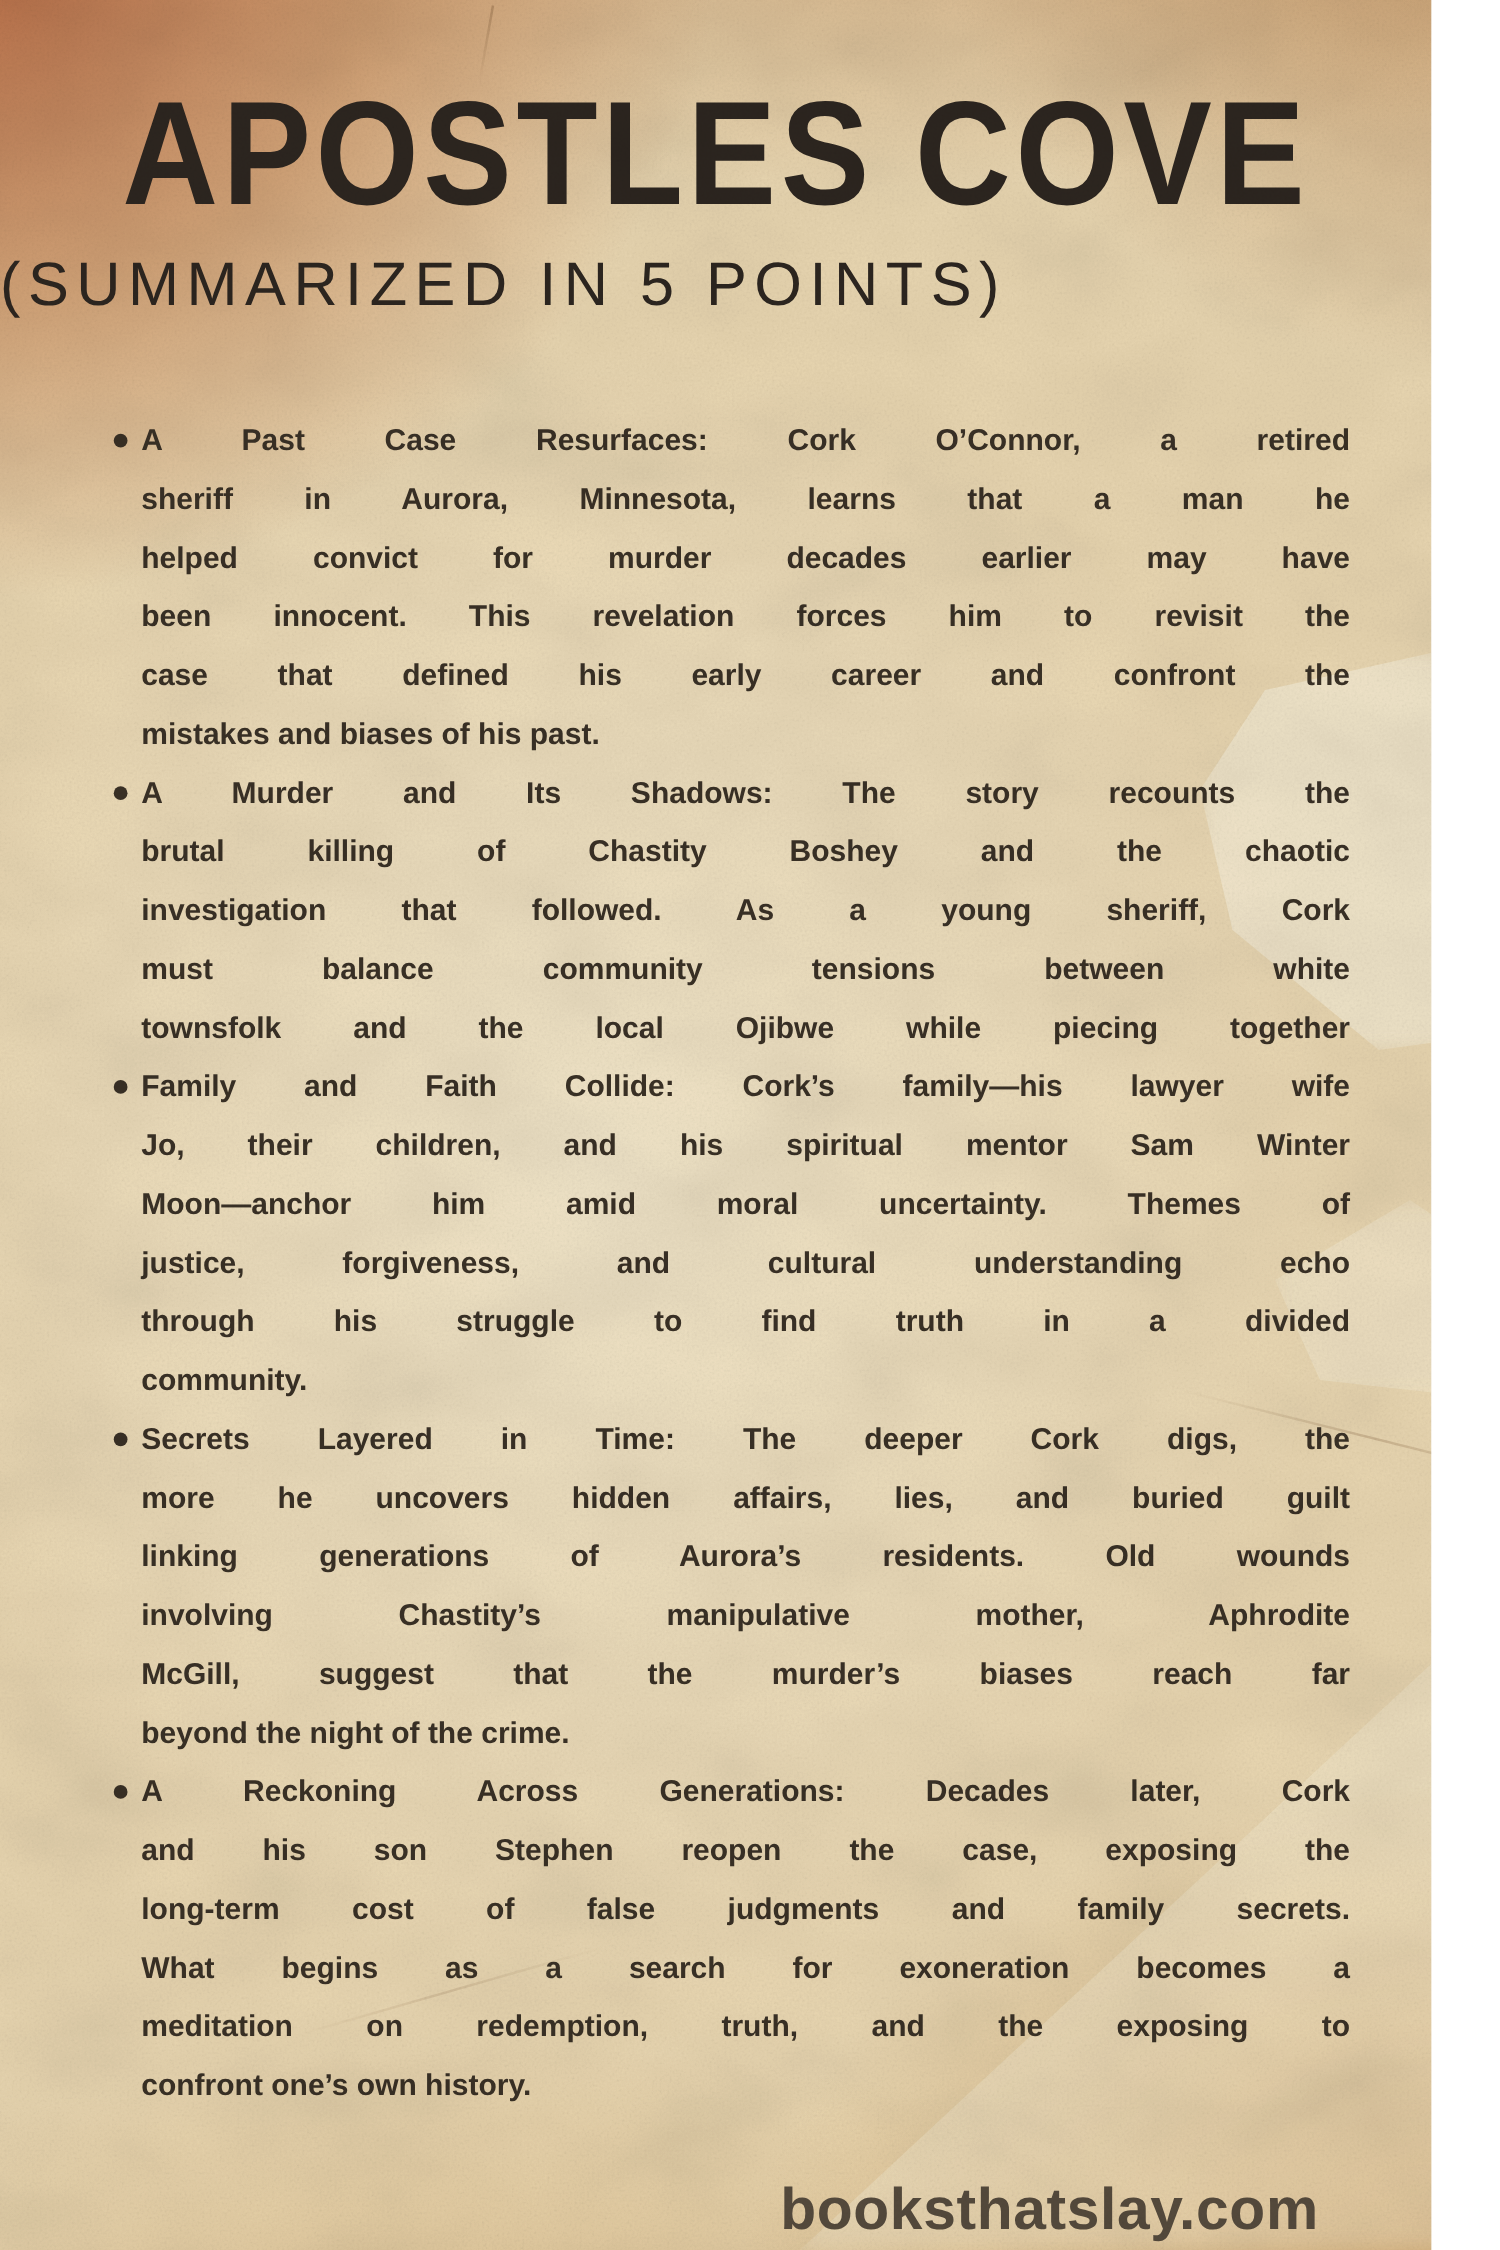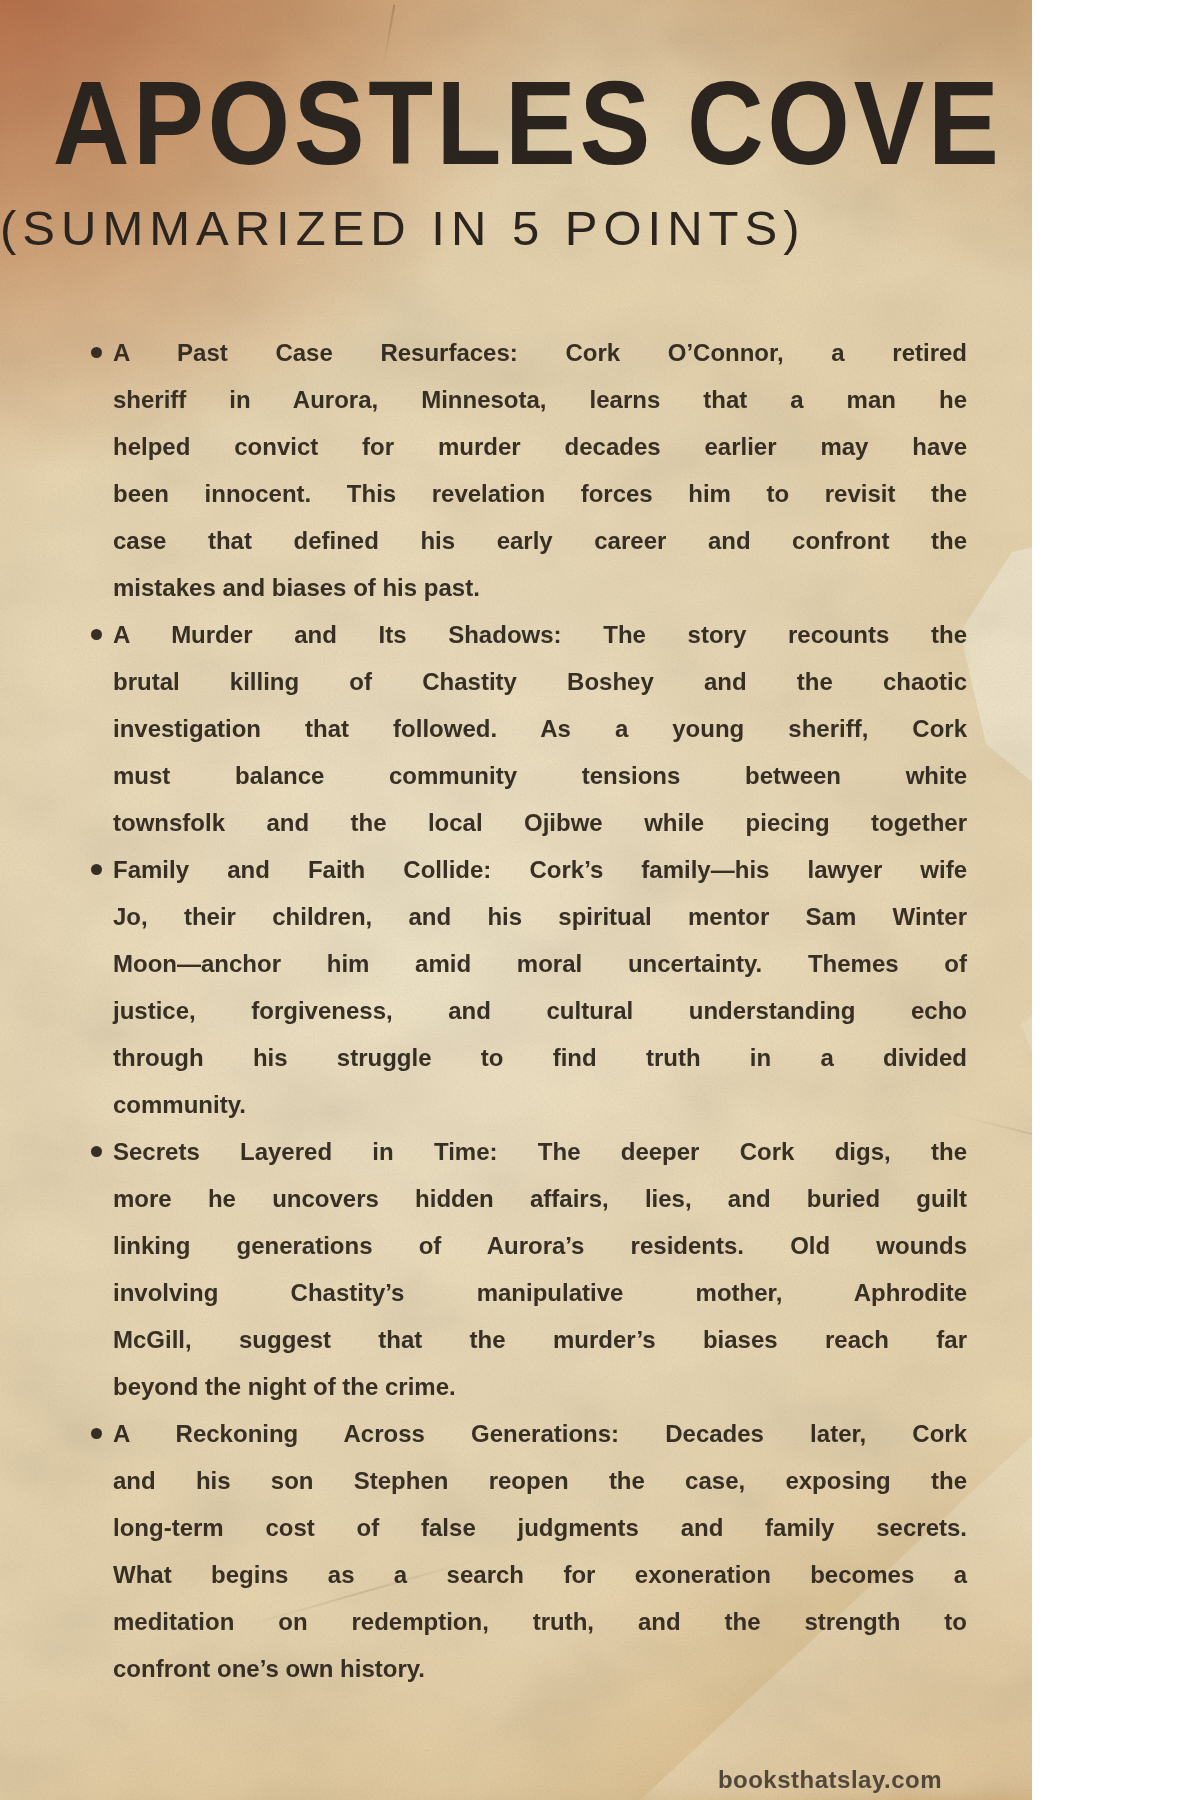--- a/index.html
+++ b/index.html
@@ -1,19 +1,19 @@
 <!DOCTYPE html>
 <html><head>
 <meta charset="utf-8">
 <style>
   html, body { margin: 0; padding: 0; background: #ffffff; }
 
   .page {
     position: relative;
-    width: 1032px;
+    width: 1145px;
     height: 1800px;
     overflow: hidden;
     font-family: "Liberation Sans", "DejaVu Sans", sans-serif;
     font-weight: 700;
     color: #3a3126;
     background-color: #ebd8b2;
     background-image:
       radial-gradient(ellipse 820px 720px at -40px -60px, rgba(171,82,44,0.85), rgba(188,112,62,0.50) 42%, rgba(200,140,90,0) 75%),
       radial-gradient(ellipse 1100px 420px at 62% -8%, rgba(186,130,80,0.55), rgba(186,130,80,0) 70%),
       radial-gradient(ellipse 620px 560px at 104% -6%, rgba(176,118,66,0.60), rgba(176,118,66,0) 72%),
@@ -113,21 +113,21 @@
     text-justify: inter-word;
     white-space: normal;
   }
   .tline.final { text-align-last: left; }
 
   .watermark {
     position: absolute;
     right: 90px;
     bottom: 6px;
     z-index: 2;
-    font-size: 24px;
+    font-size: 47px;
     font-weight: 700;
     letter-spacing: 0.5px;
     color: #564b3d;
   }
 
   .texture {
     position: absolute;
     inset: 0;
     z-index: 3;
     mix-blend-mode: multiply;
@@ -202,21 +202,21 @@
         </div>
       </li>
 
       <li>
         <span class="dot"></span>
         <div class="lines">
           <div class="tline">A Reckoning Across Generations: Decades later, Cork</div>
           <div class="tline">and his son Stephen reopen the case, exposing the</div>
           <div class="tline">long-term cost of false judgments and family secrets.</div>
           <div class="tline">What begins as a search for exoneration becomes a</div>
-          <div class="tline">meditation on redemption, truth, and the strength to</div>
+          <div class="tline">meditation on redemption, truth, and the exposing to</div>
           <div class="tline final">confront one’s own history.</div>
         </div>
       </li>
 
     </ul>
   </div>
 
   <div class="watermark">booksthatslay.com</div>
 
   <svg class="texture" width="1200" height="1800" viewBox="0 0 1200 1800" aria-hidden="true">

